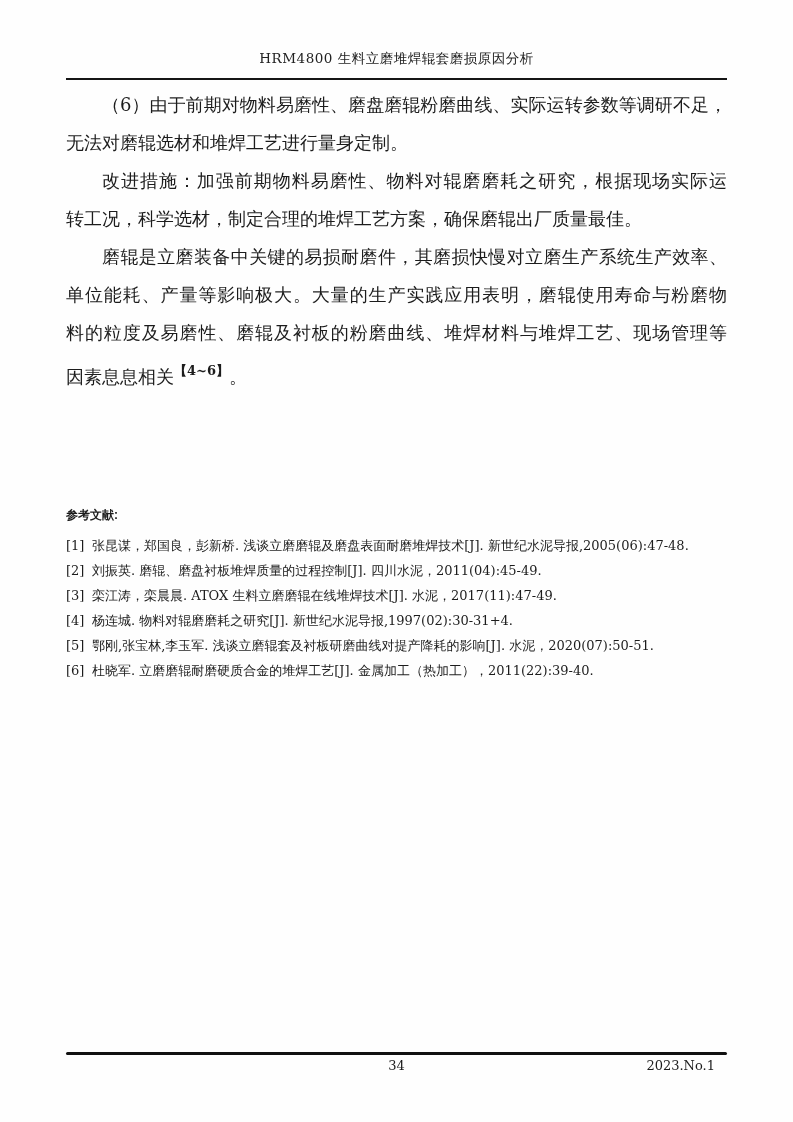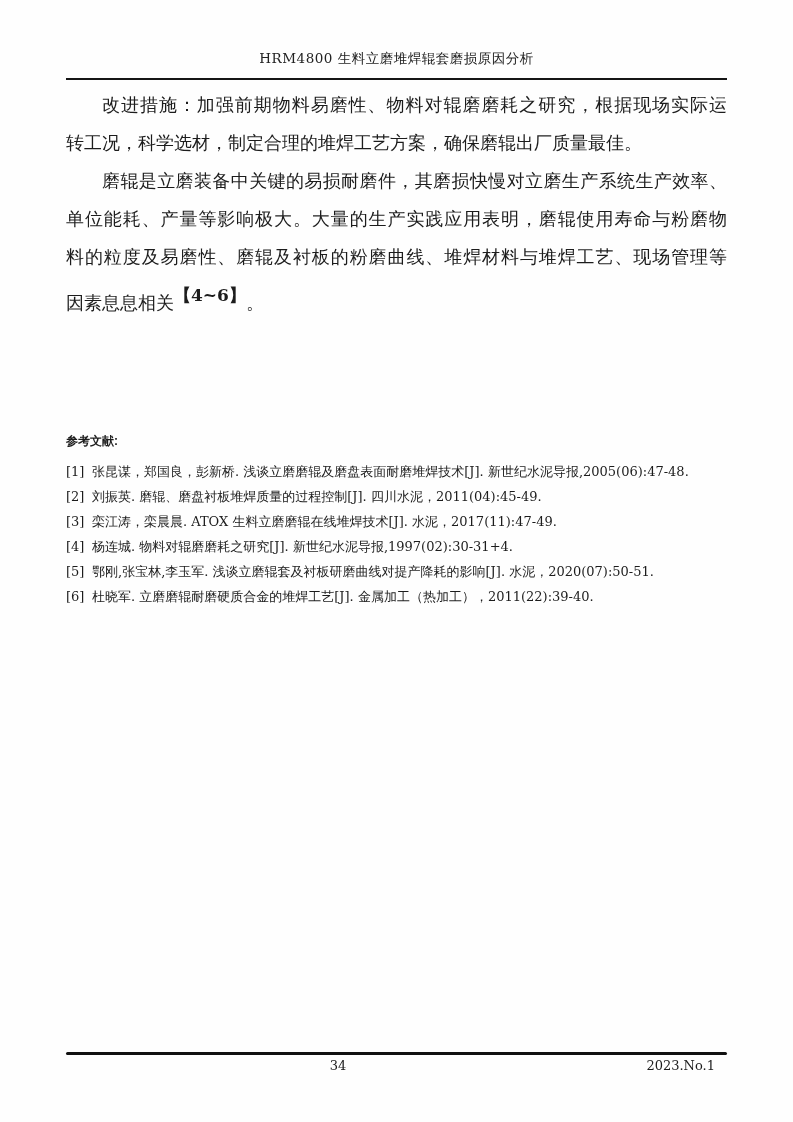--- a/index.html
+++ b/index.html
@@ -49,21 +49,21 @@
     margin-top: 2px;
     height: 28px;
     line-height: 28px;
     font-family: "Liberation Sans", "DejaVu Sans", sans-serif;
     font-weight: bold;
     font-size: 21px;
     letter-spacing: 1px;
   }
   .section-heading .heading-title { margin-left: 18px; }
   .cite-sup {
-    font-size: 17px;
+    font-size: 13px;
     font-weight: bold;
     vertical-align: 8px;
     letter-spacing: 0;
   }
   
   .refs-block { margin-top: 108px; }
   .refs-heading {
     font-family: "Liberation Sans", "DejaVu Sans", sans-serif;
     font-weight: bold;
     font-size: 12px;
@@ -79,40 +79,44 @@
   .ref-text { flex: 1 1 auto; }
   
   .footer-rule {
     position: absolute;
     top: 1052px; left: 66px; width: 661px; height: 2.5px;
     background: #111;
     border-radius: 2px;
   }
   .footer-page-number {
     position: absolute;
-    top: 1058px; left: 0; width: 676px;
+    top: 1058px; left: 0; width: 793px;
     text-align: center;
     font-size: 13px;
   }
   .footer-issue {
     position: absolute;
     top: 1058px; right: 78px;
     font-size: 13px;
   }
 </style>
 </head>
 <body>
 
 <div class="page">
 
   <div class="header-title">HRM4800 生料立磨堆焊辊套磨损原因分析</div>
   <div class="header-rule"></div>
 
   <div class="body-area">
 
+    <div>
+      <div class="line indent">（6）由于前期对物料易磨性、磨盘磨辊粉磨曲线、实际运转参数等调研不足，</div>
+      <div class="line lastline">无法对磨辊选材和堆焊工艺进行量身定制。</div>
+    </div>
 
     <div>
       <div class="line indent">改进措施：加强前期物料易磨性、物料对辊磨磨耗之研究，根据现场实际运</div>
       <div class="line lastline">转工况，科学选材，制定合理的堆焊工艺方案，确保磨辊出厂质量最佳。</div>
     </div>
 
 
     <div>
       <div class="line indent">磨辊是立磨装备中关键的易损耐磨件，其磨损快慢对立磨生产系统生产效率、</div>
       <div class="line">单位能耗、产量等影响极大。大量的生产实践应用表明，磨辊使用寿命与粉磨物</div>

